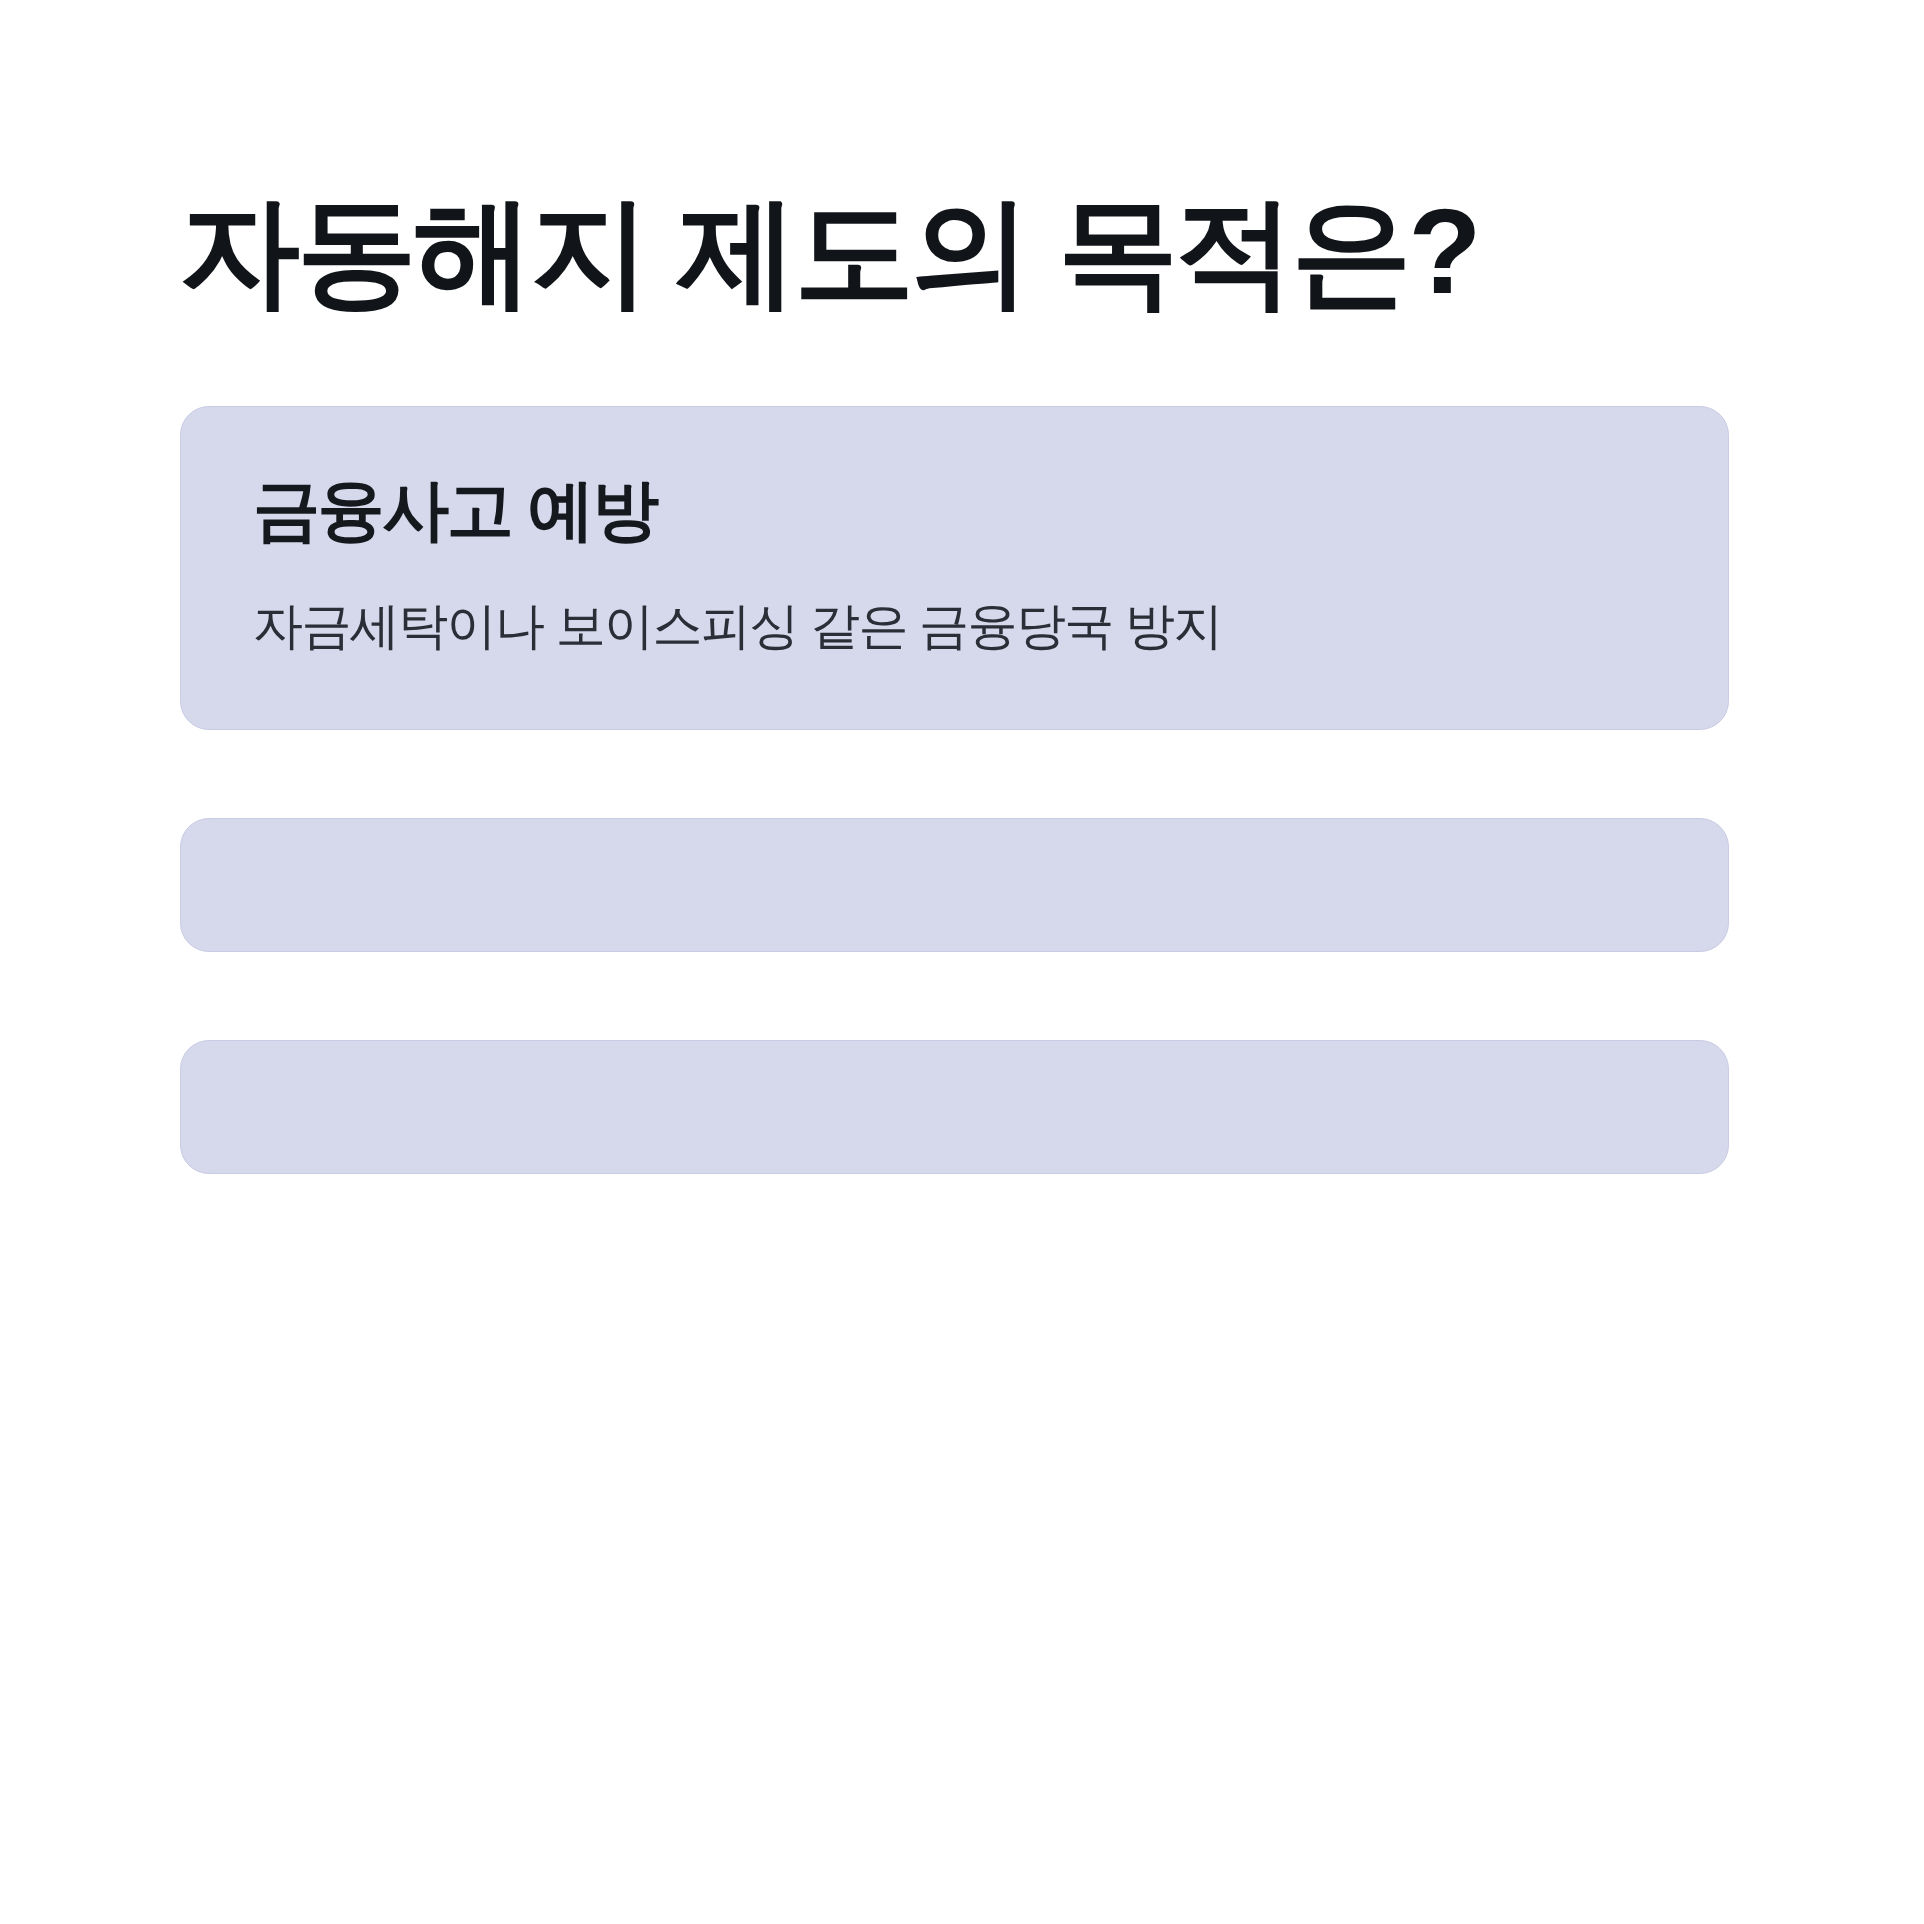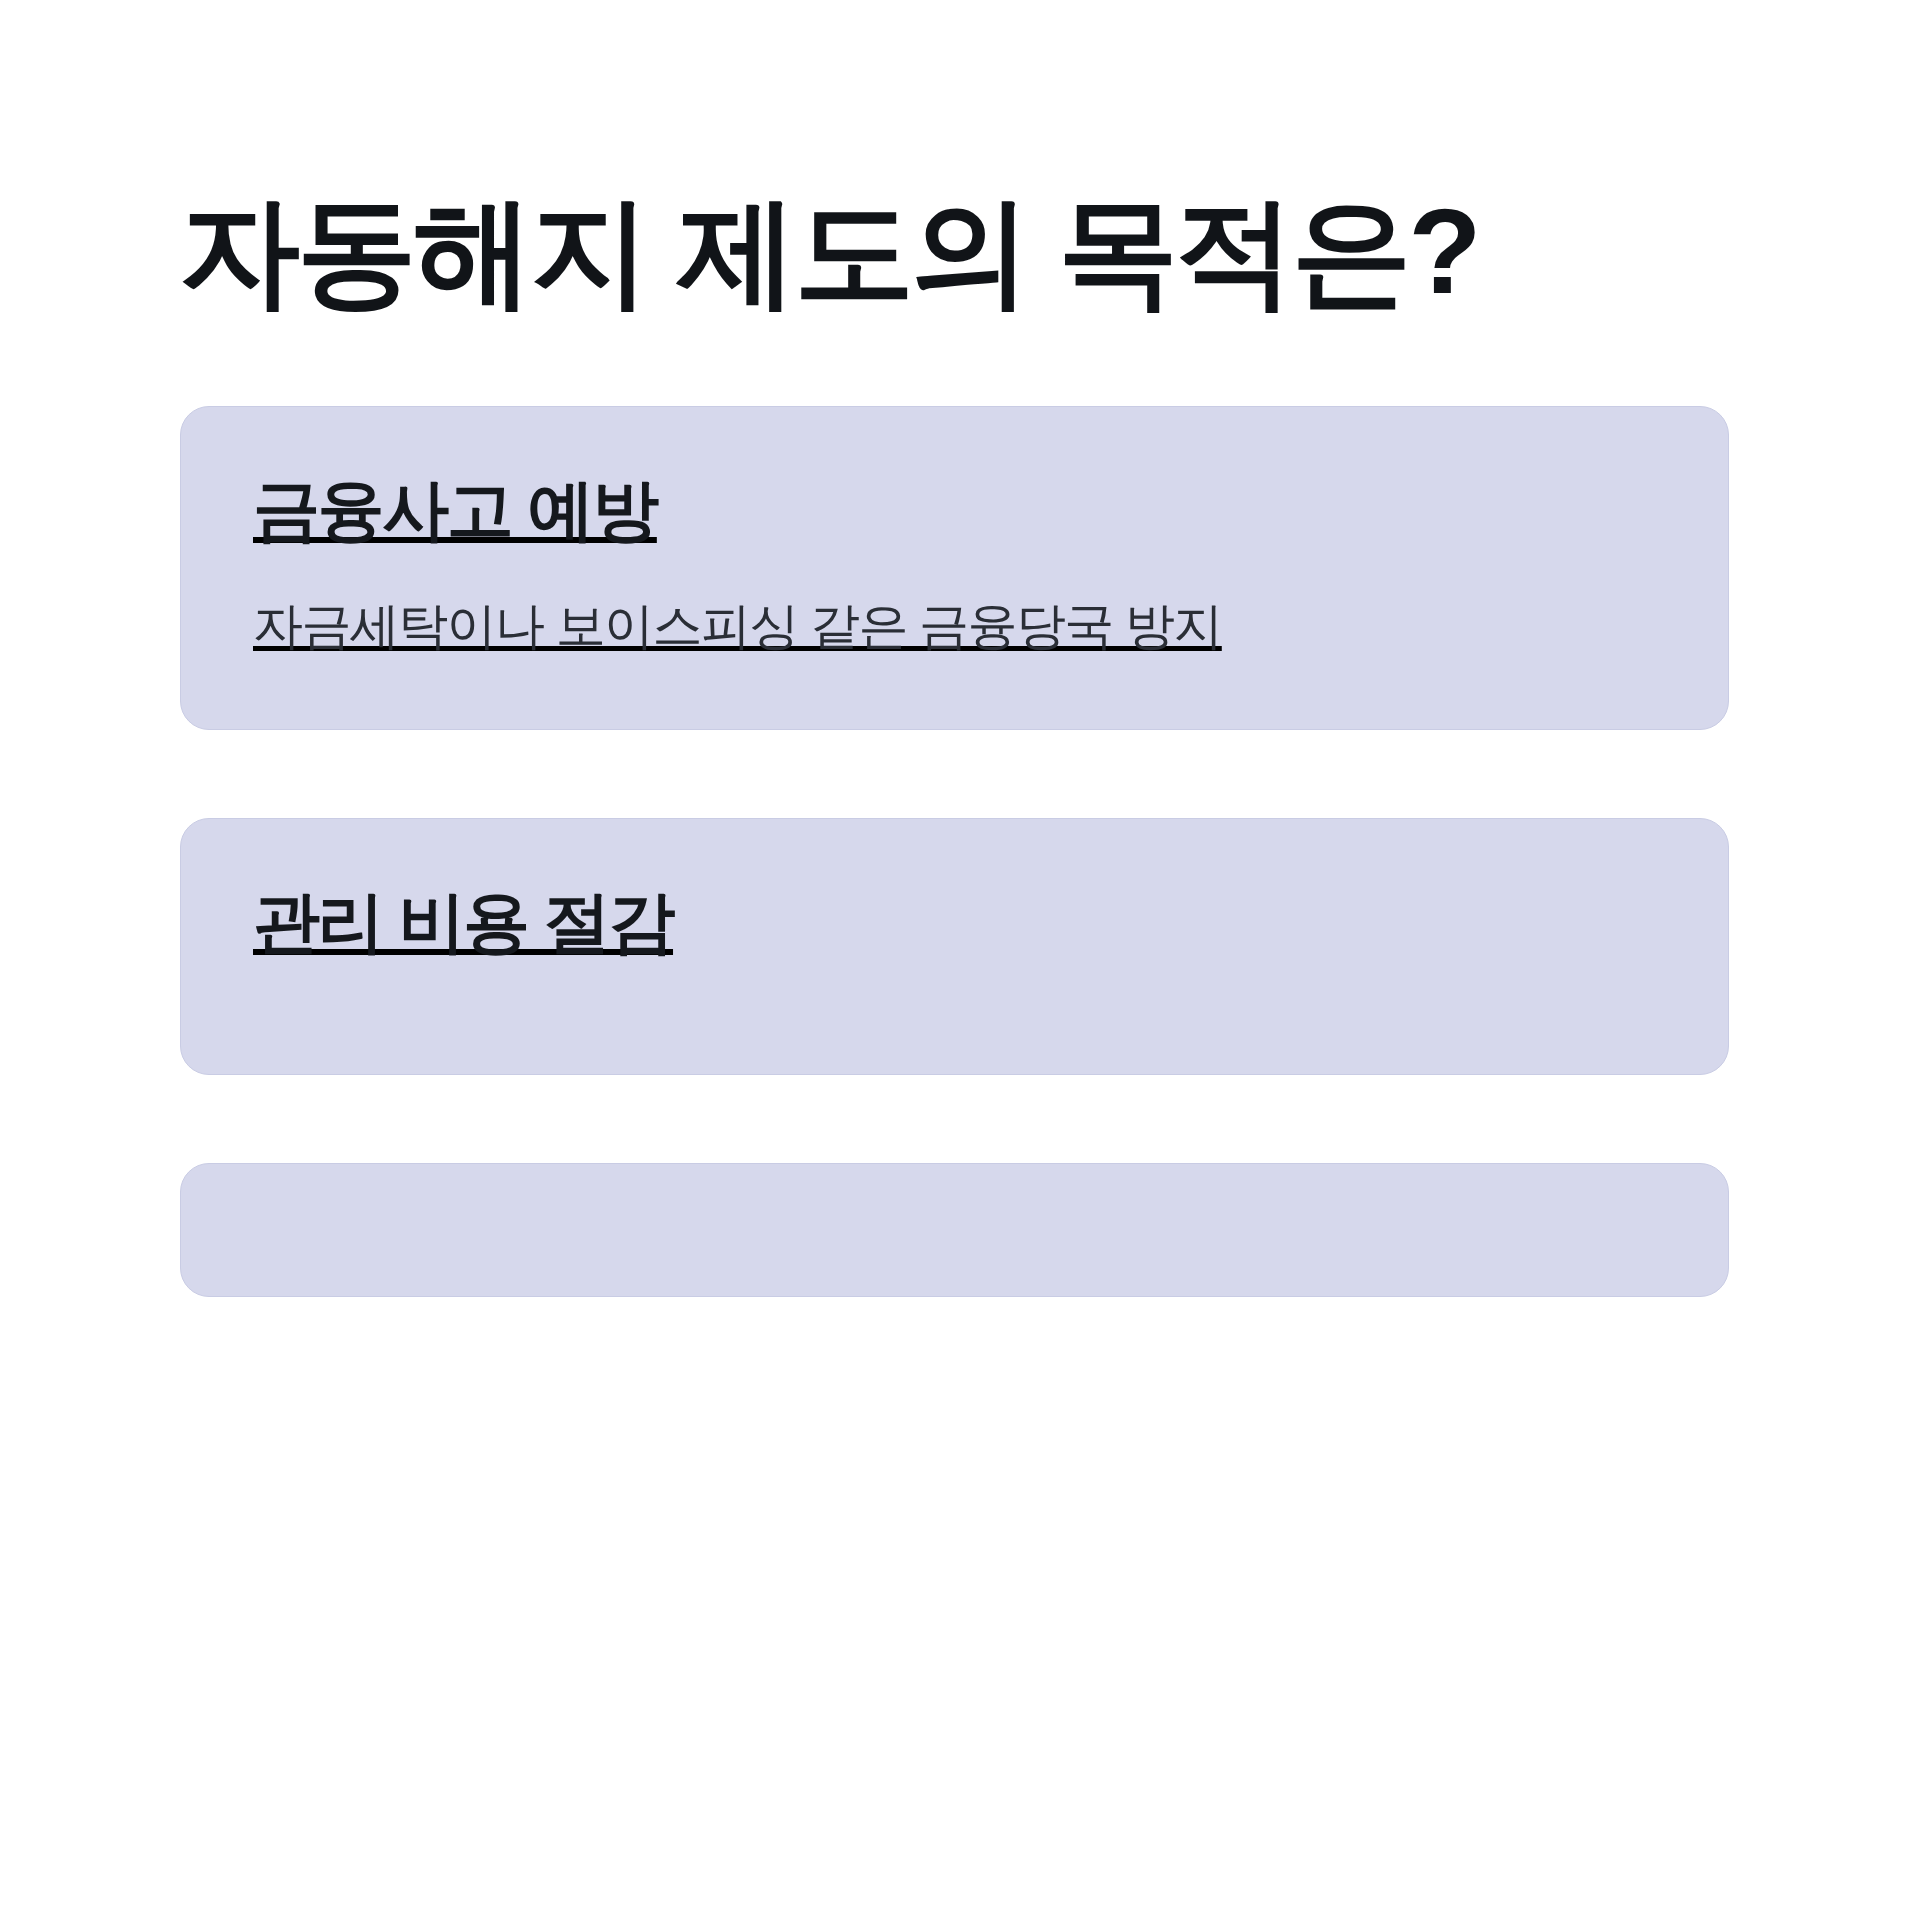--- a/index.html
+++ b/index.html
@@ -27,21 +27,20 @@
     line-height: 1.12;
     letter-spacing: -3.2px;
     color: #111418;
     margin: 0 0 88px 0;
     white-space: nowrap;
   }
   .card-list {
     display: flex;
     flex-direction: column;
     gap: 88px;
-    text-decoration: underline;
   }
   .card {
     box-sizing: border-box;
     background: #d6d8ec;
     border: 1.6px solid #c9cce4;
     border-radius: 29px;
     padding: 63px 72px 69px 72px;
   }
   .card-title {
     font-size: 67px;
@@ -70,21 +69,20 @@
   <h1 class="page-title">자동해지 제도의 목적은?</h1>
 
   <div class="card-list">
 
     <div class="card">
       <div class="card-title">금융사고 예방</div>
       <div class="card-desc">자금세탁이나 보이스피싱 같은 금융당국 방지</div>
     </div>
 
     <div class="card">
-      <div class="card-title">관리 비용 절감</div>
     </div>
 
     <div class="card">
     </div>
 
   </div>
 </div>
 
 
 </body></html>

